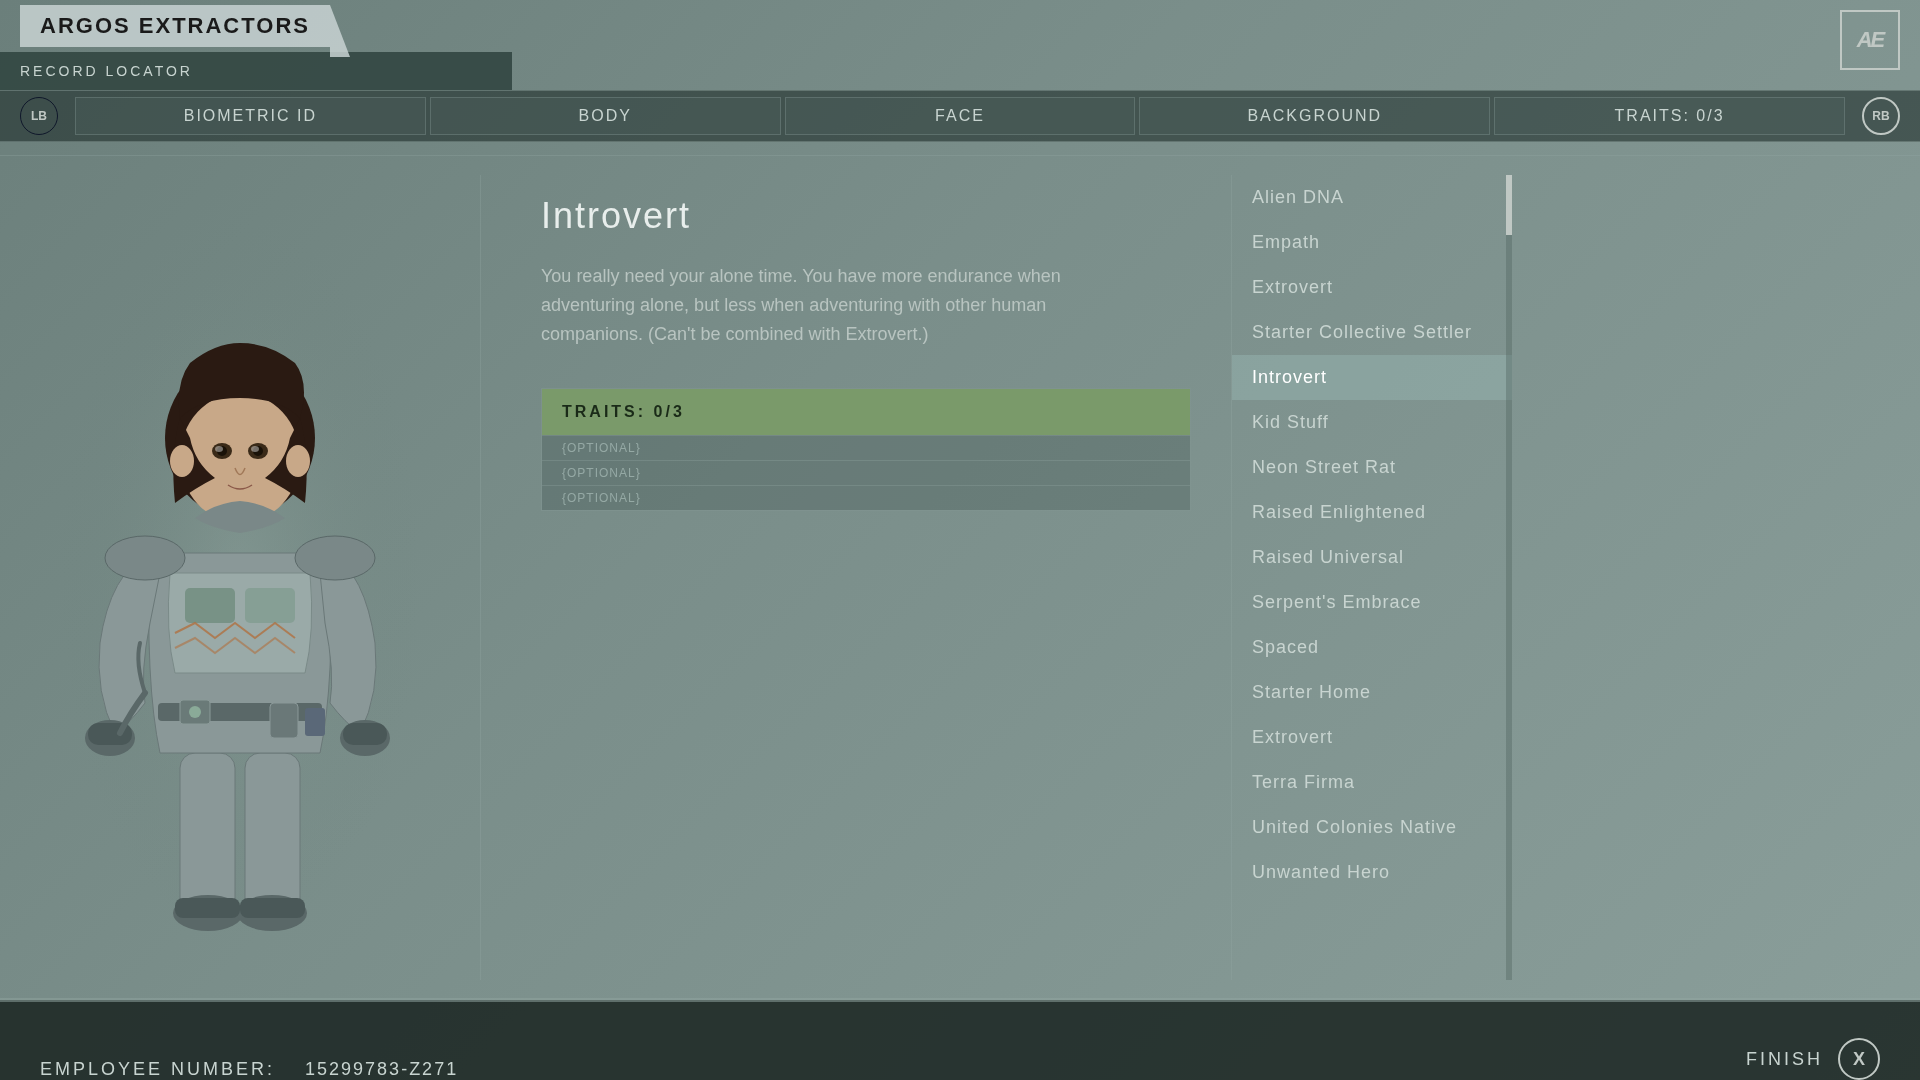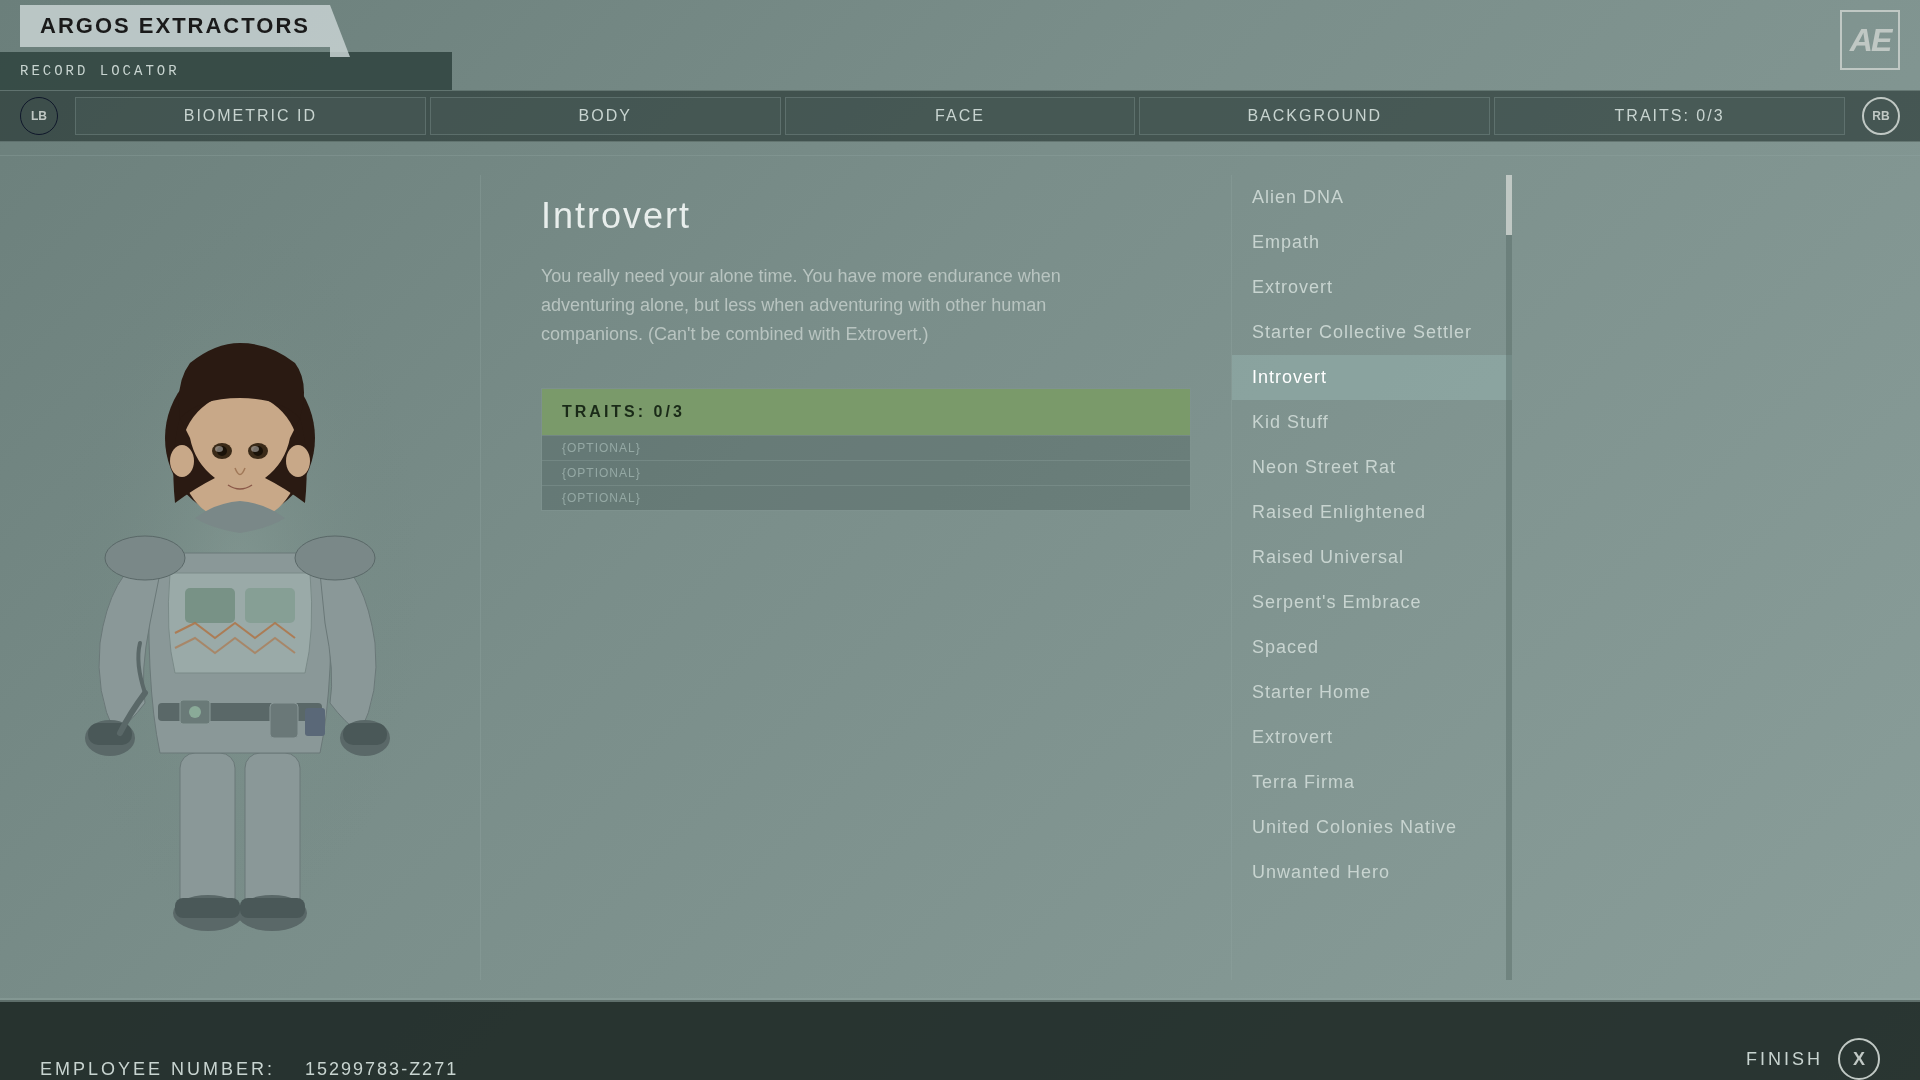--- a/index.html
+++ b/index.html
@@ -74,37 +74,36 @@
       right: 20px;
       width: 60px;
       height: 60px;
       display: flex;
       align-items: center;
       justify-content: center;
       border: 2px solid #c0c8c4;
     }
 
     .ae-logo-text {
-      font-size: 32px;
+      font-size: 22px;
       font-weight: bold;
       color: #c0c8c4;
       font-style: italic;
       letter-spacing: -2px;
     }
 
     
     .record-bar {
       background: rgba(50, 70, 65, 0.9);
       height: 38px;
       display: flex;
       align-items: center;
       padding: 0 20px;
       margin-left: 0;
-      width: 452px;
-      font-family: Liberation Mono, monospace;
+      width: 512px;
     }
 
     .record-label {
       font-size: 14px;
       letter-spacing: 3px;
       color: #c8d4d0;
       text-transform: uppercase;
     }
 
     

